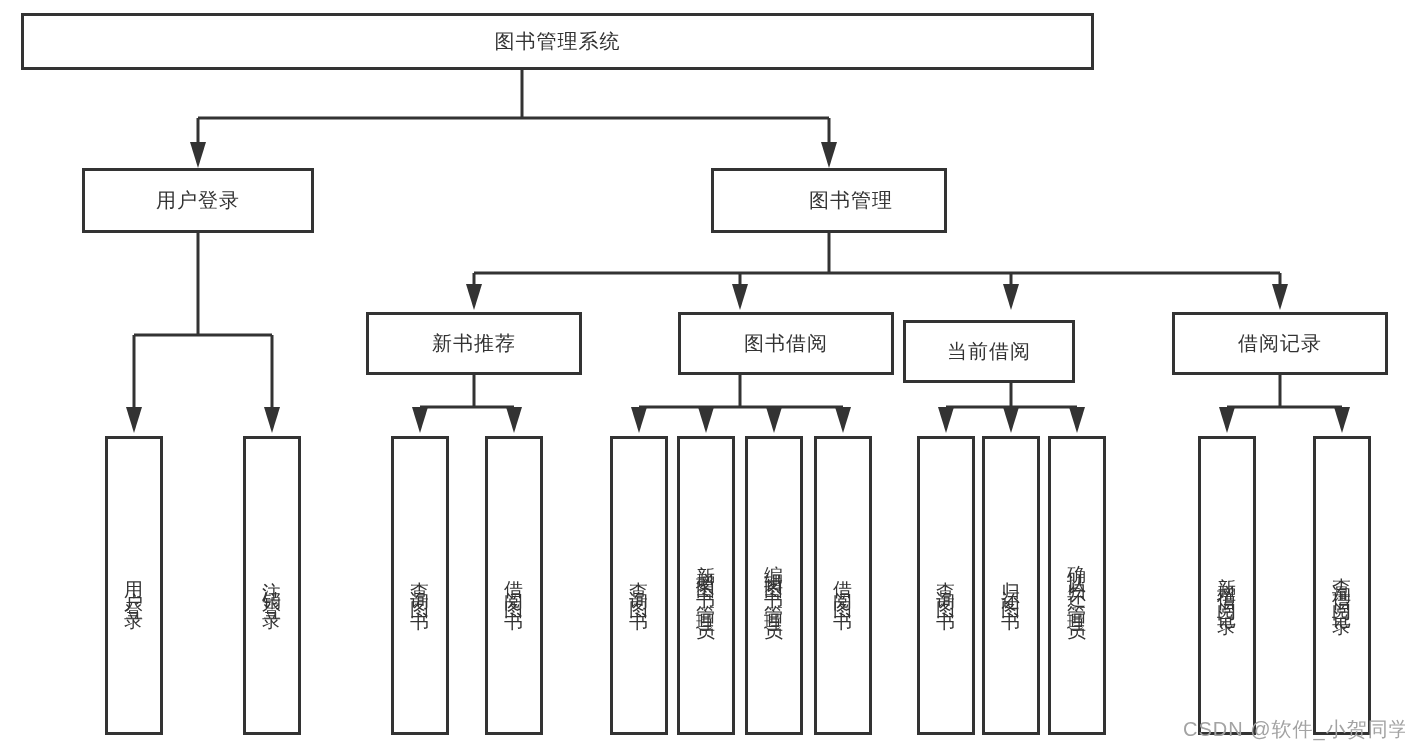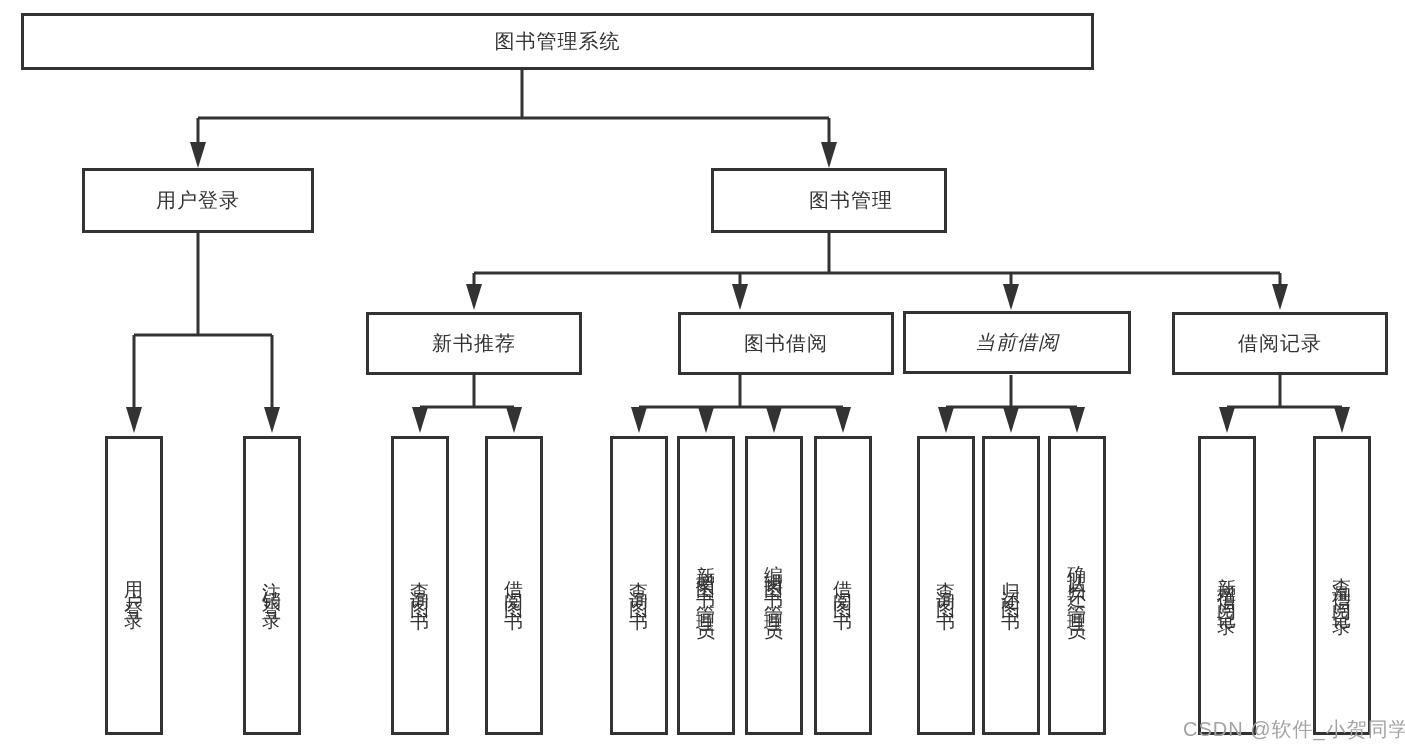--- a/index.html
+++ b/index.html
@@ -143,21 +143,21 @@
     </g>
   </svg>
 
   <div class="hnode" style="left:21px; top:13px; width:1073px; height:57px;">图书管理系统</div>
 
   <div class="hnode" style="left:82px; top:168px; width:232px; height:65px;">用户登录</div>
   <div class="hnode" style="left:711px; top:168px; width:236px; height:65px;padding-left:44px;">图书管理</div>
 
   <div class="hnode" style="left:366px; top:312px; width:216px; height:63px;">新书推荐</div>
   <div class="hnode" style="left:632px; top:312px; width:216px; height:63px;margin-left:46px;">图书借阅</div>
-  <div class="hnode" style="left:903px; top:311px; width:228px; height:63px;font-style:italic;">当前借阅</div>
+  <div class="hnode" style="left:903px; top:320px; width:172px; height:63px;">当前借阅</div>
   <div class="hnode" style="left:1172px; top:312px; width:216px; height:63px;">借阅记录</div>
 
   <div class="vnode" style="left:105px;">用户登录</div>
   <div class="vnode" style="left:243px;">注销登录</div>
 
   <div class="vnode" style="left:391px;">查询图书</div>
   <div class="vnode" style="left:485px;">借阅图书</div>
 
   <div class="vnode" style="left:610px;">查询图书</div>
   <div class="vnode tight" style="left:677px;">新增图书（管理员）</div>

